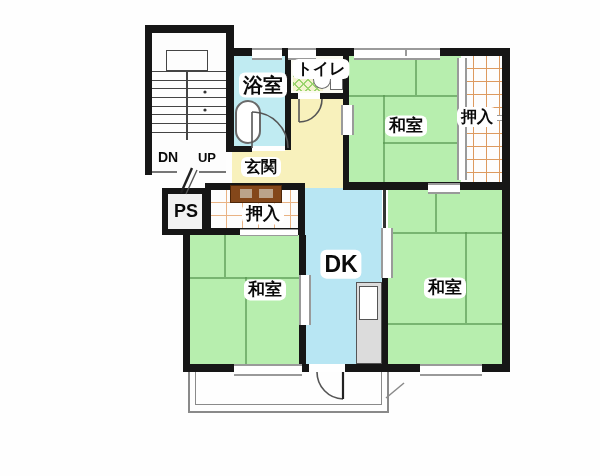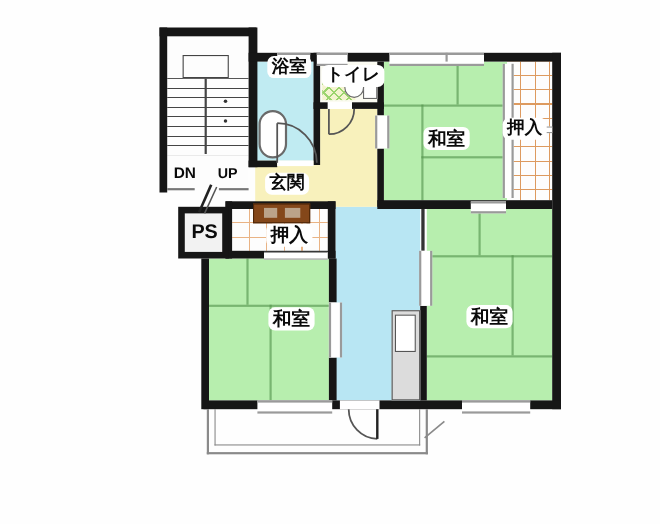--- a/index.html
+++ b/index.html
@@ -127,25 +127,26 @@
     <line x1="299" y1="99" x2="299" y2="122" stroke="#555" stroke-width="1.6"></line>
     <path d="M317,372 A27,27 0 0 0 343,399" fill="none" stroke="#555" stroke-width="1.6"></path>
     <line x1="343" y1="372" x2="343" y2="399" stroke="#222" stroke-width="2.2"></line>
     <line x1="181" y1="193" x2="192" y2="168" stroke="#222" stroke-width="2.4"></line>
     <line x1="186" y1="194" x2="197" y2="170" stroke="#555" stroke-width="1.4"></line>
     <line x1="386" y1="398" x2="404" y2="383" stroke="#8a8a8a" stroke-width="1.5"></line>
     <circle cx="205" cy="92" r="1.6" fill="#333"></circle>
     <circle cx="205" cy="110" r="1.6" fill="#333"></circle>
   </svg>
 
-  <div class="lbl" style="left:263px;top:61px;font-size:16px;">浴室</div>
+  <div class="lbl" style="left:263px;top:85px;font-size:20px;">浴室</div>
   <div class="lbl" style="left:321px;top:69px;font-size:16px;">トイレ</div>
   <div class="lbl" style="left:406px;top:126px;font-size:17px;">和室</div>
   <div class="lbl" style="left:477px;top:117px;font-size:16px;">押入</div>
   <div class="lbl" style="left:261px;top:167px;font-size:16px;">玄関</div>
   <div class="lbl" style="left:168px;top:158px;font-size:14px;background:transparent;">DN</div>
   <div class="lbl" style="left:207px;top:158px;font-size:13px;background:transparent;">UP</div>
   <div class="lbl" style="left:186px;top:211px;font-size:18px;background:transparent;">PS</div>
   <div class="lbl" style="left:263px;top:214px;font-size:17px;">押入</div>
+  <div class="lbl" style="left:341px;top:264px;font-size:23px;">DK</div>
   <div class="lbl" style="left:265px;top:290px;font-size:17px;">和室</div>
   <div class="lbl" style="left:445px;top:288px;font-size:17px;">和室</div>
 
 </div>
 
 </body></html>

